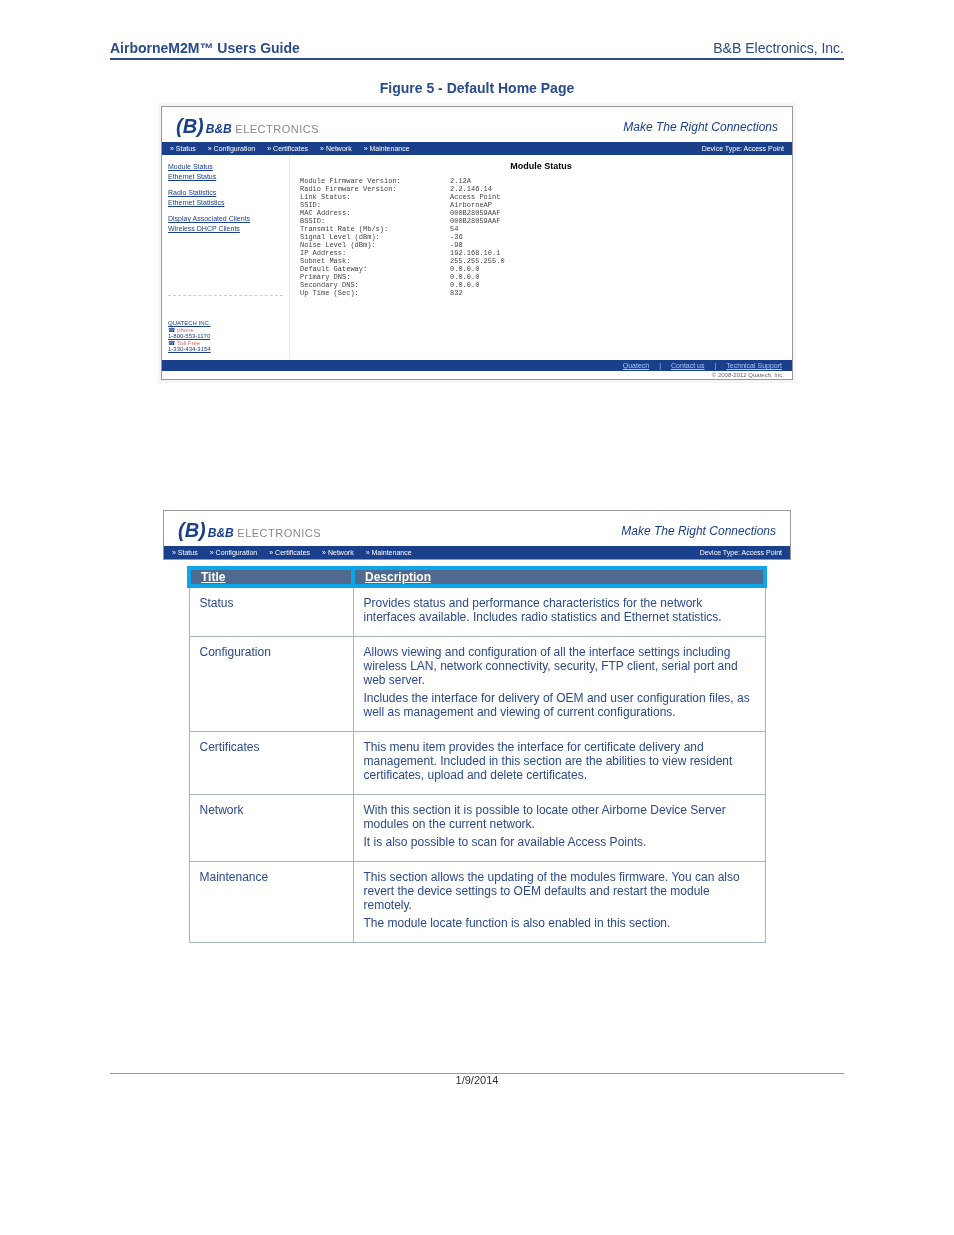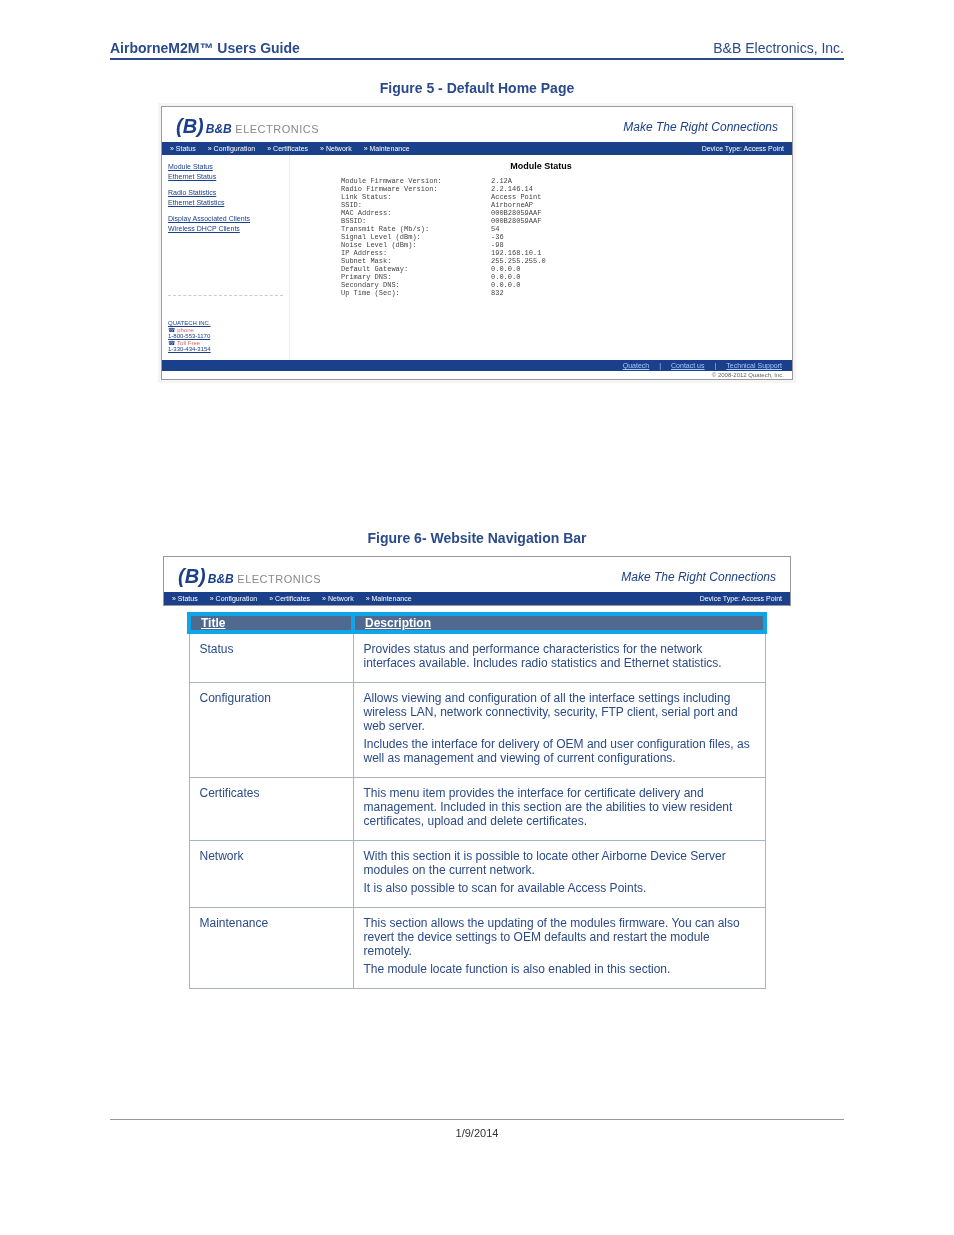--- a/index.html
+++ b/index.html
@@ -121,21 +121,20 @@
     color: #000;
     margin-bottom: 6px;
   }
   .stat-grid {
     display: grid;
     grid-template-columns: 140px 120px;
     gap: 0 10px;
     font-family: "Courier New", monospace;
     font-size: 7px;
     color: #444;
-    margin-left: 41px;
   }
   .shot-foot {
     background: #1a3f8b;
     display: flex;
     justify-content: flex-end;
     gap: 10px;
     padding: 2px 10px;
     font-size: 7px;
     color: #a9c6ff;
   }
@@ -173,21 +172,21 @@
     border: 1px solid #a5b5c7;
     padding: 8px 10px;
     vertical-align: top;
     color: #2a4a8a;
   }
   .tbl13 .title-col { width: 140px; }
   .footer-area {
     margin-top: 130px;
     border-top: 1px solid #999;
     text-align: center;
-    padding-top: 7px;
+    padding-top: 0;
     font-size: 11px;
     color: #333;
   }
   .desc-block p { margin: 0 0 4px 0; }
 </style>
 </head>
 <body>
 
 <div class="page">
   <div class="hdr-line">
@@ -274,21 +273,20 @@
       <span style="text-decoration:none">|</span>
       <span>Contact us</span>
       <span style="text-decoration:none">|</span>
       <span>Technical Support</span>
     </div>
     <div class="shot-copy">© 2008-2012 Quatech, Inc.</div>
   </div>
 
   <div style="height:130px"></div>
 
-  <div class="fig-caption">Figure 6- Website Navigation Bar</div>
 
   <div class="shot2">
     <div class="shot-head">
       <div class="bb-logo">
         <span class="logo-icon">(B)</span>
         <span><b style="color:#1a3f8b;font-style:italic">B&amp;B</b><span class="logo-text"> ELECTRONICS</span></span>
       </div>
       <div class="tagline">Make The Right Connections</div>
     </div>
     <div class="navbar">

